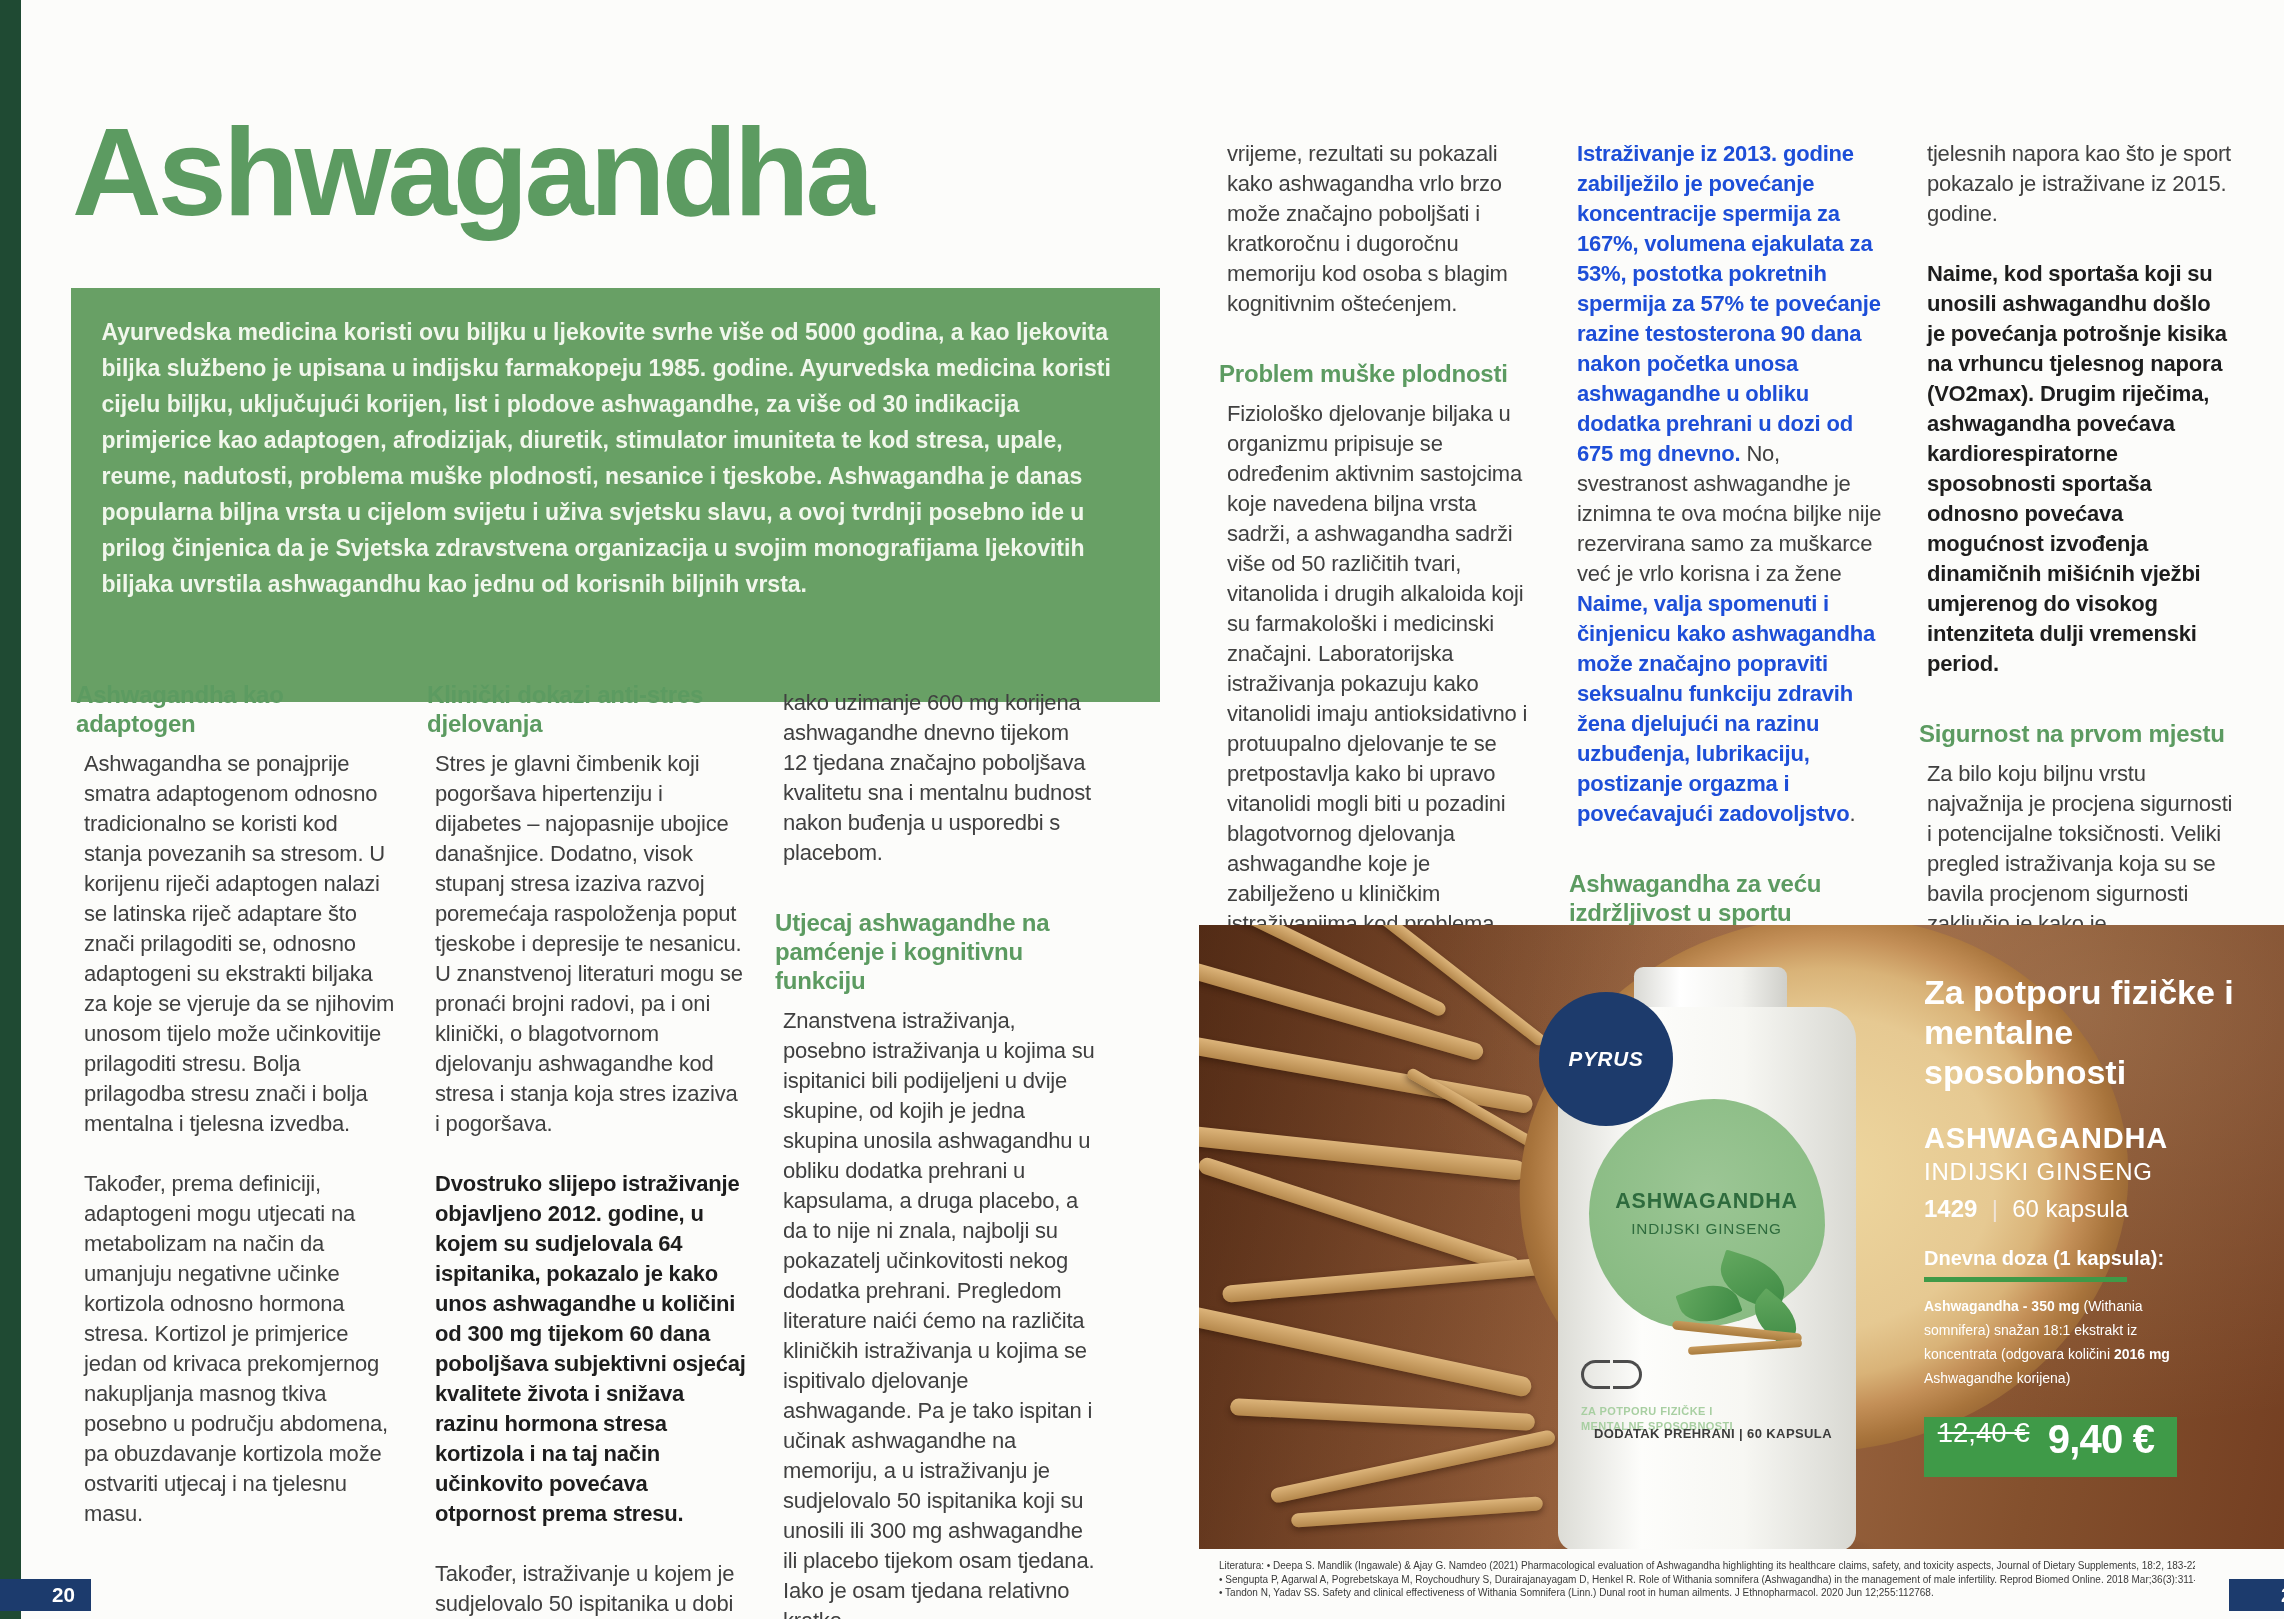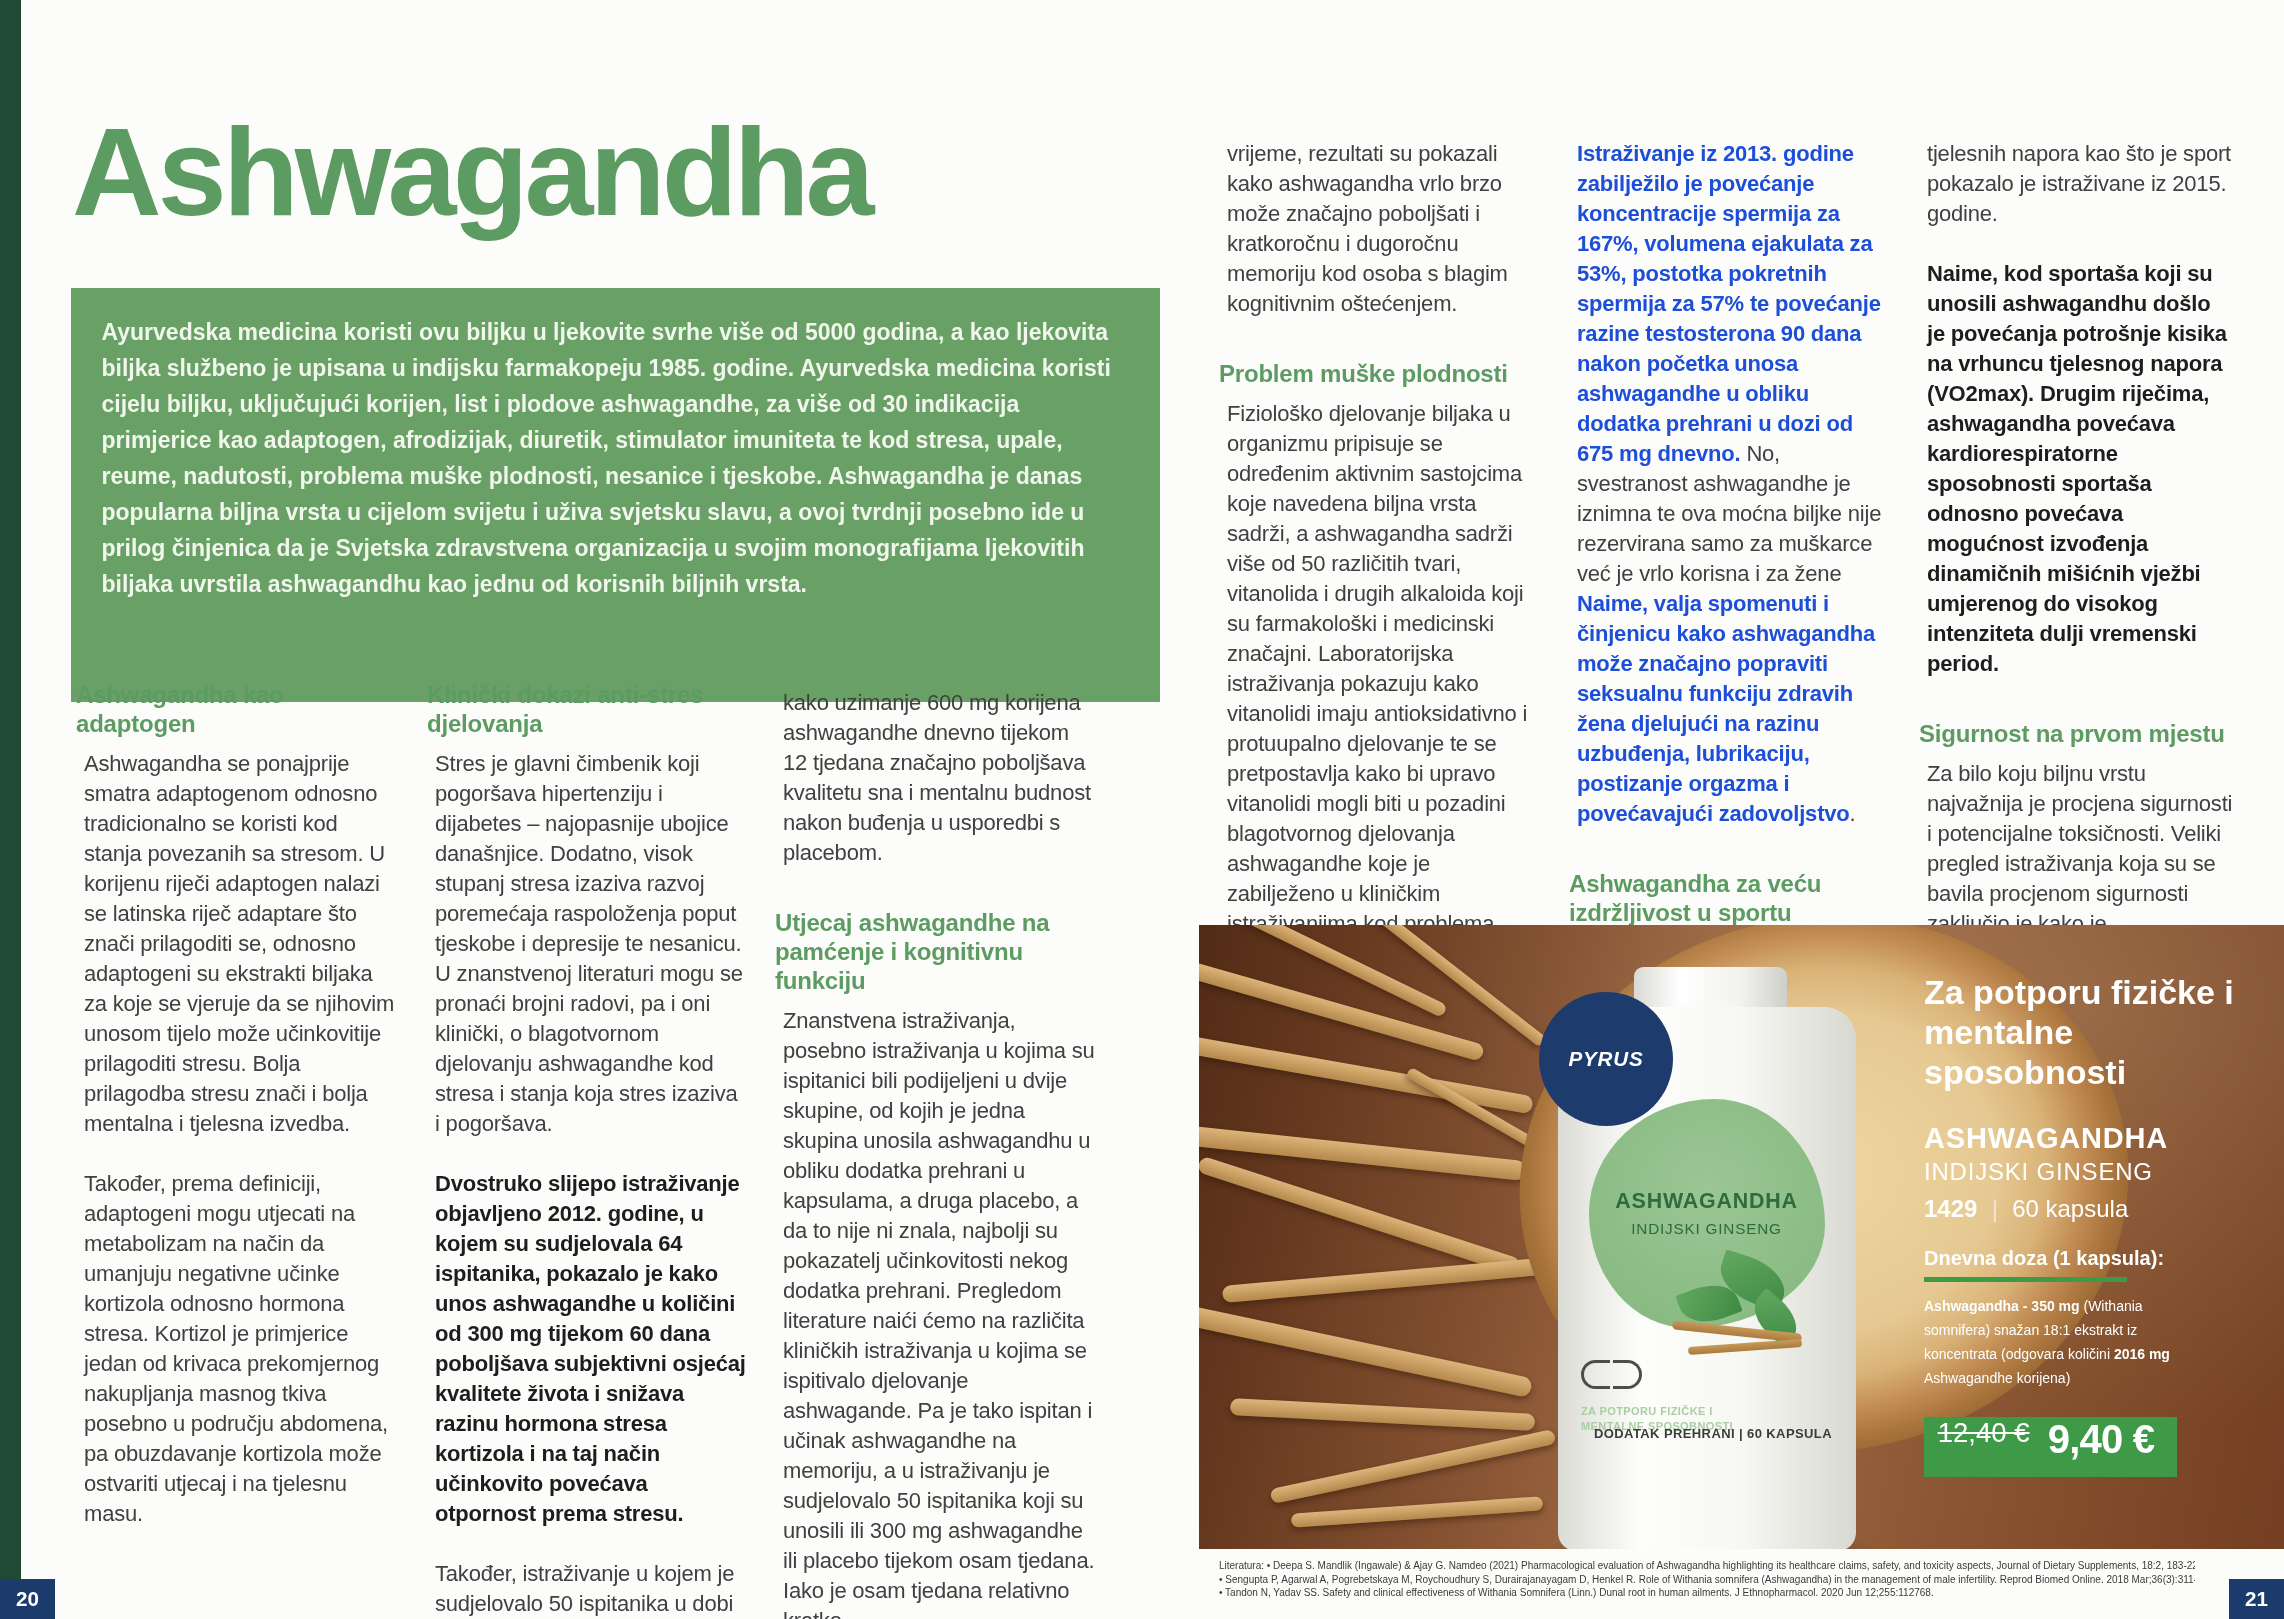--- a/index.html
+++ b/index.html
@@ -96,22 +96,22 @@
   .dose-text{top:369px;width:252px;font-size:14px;line-height:24px;}
   .dose-text .rich-b{color:#fff;}
   .price-band{top:492px;width:253px;height:60px;background:#3f9a48;display:flex;align-items:flex-start;
               box-sizing:border-box;padding-left:13.7px;}
   .old-price{font-size:27.5px;text-decoration:line-through;margin-right:18.3px;}
   .new-price{font-size:40px;font-weight:700;letter-spacing:-0.8px;}
 
   
   .lit{position:absolute;left:1219px;top:1559px;width:976px;font-size:10px;line-height:13.7px;color:#3a3a3a;}
   .lit div{white-space:nowrap;overflow:hidden;}
-  .pageno{position:absolute;top:1579px;width:55px;height:40px;background:#1c3b6d;color:#fff;
-          font-size:20.6px;font-weight:700;display:flex;align-items:center;justify-content:center;}
+  .pageno{position:absolute;top:1579px;width:55px;height:32px;background:#1c3b6d;color:#fff;
+          font-size:20.6px;font-weight:700;display:flex;align-items:center;justify-content:center;padding-left:36px;}
   .pn-left{left:0;}
   .pn-right{left:2229px;}
 </style>
 </head>
 <body>
 
 <div class="spread">
   <div class="edge"></div>
 
   <h1 class="title">Ashwagandha</h1>

